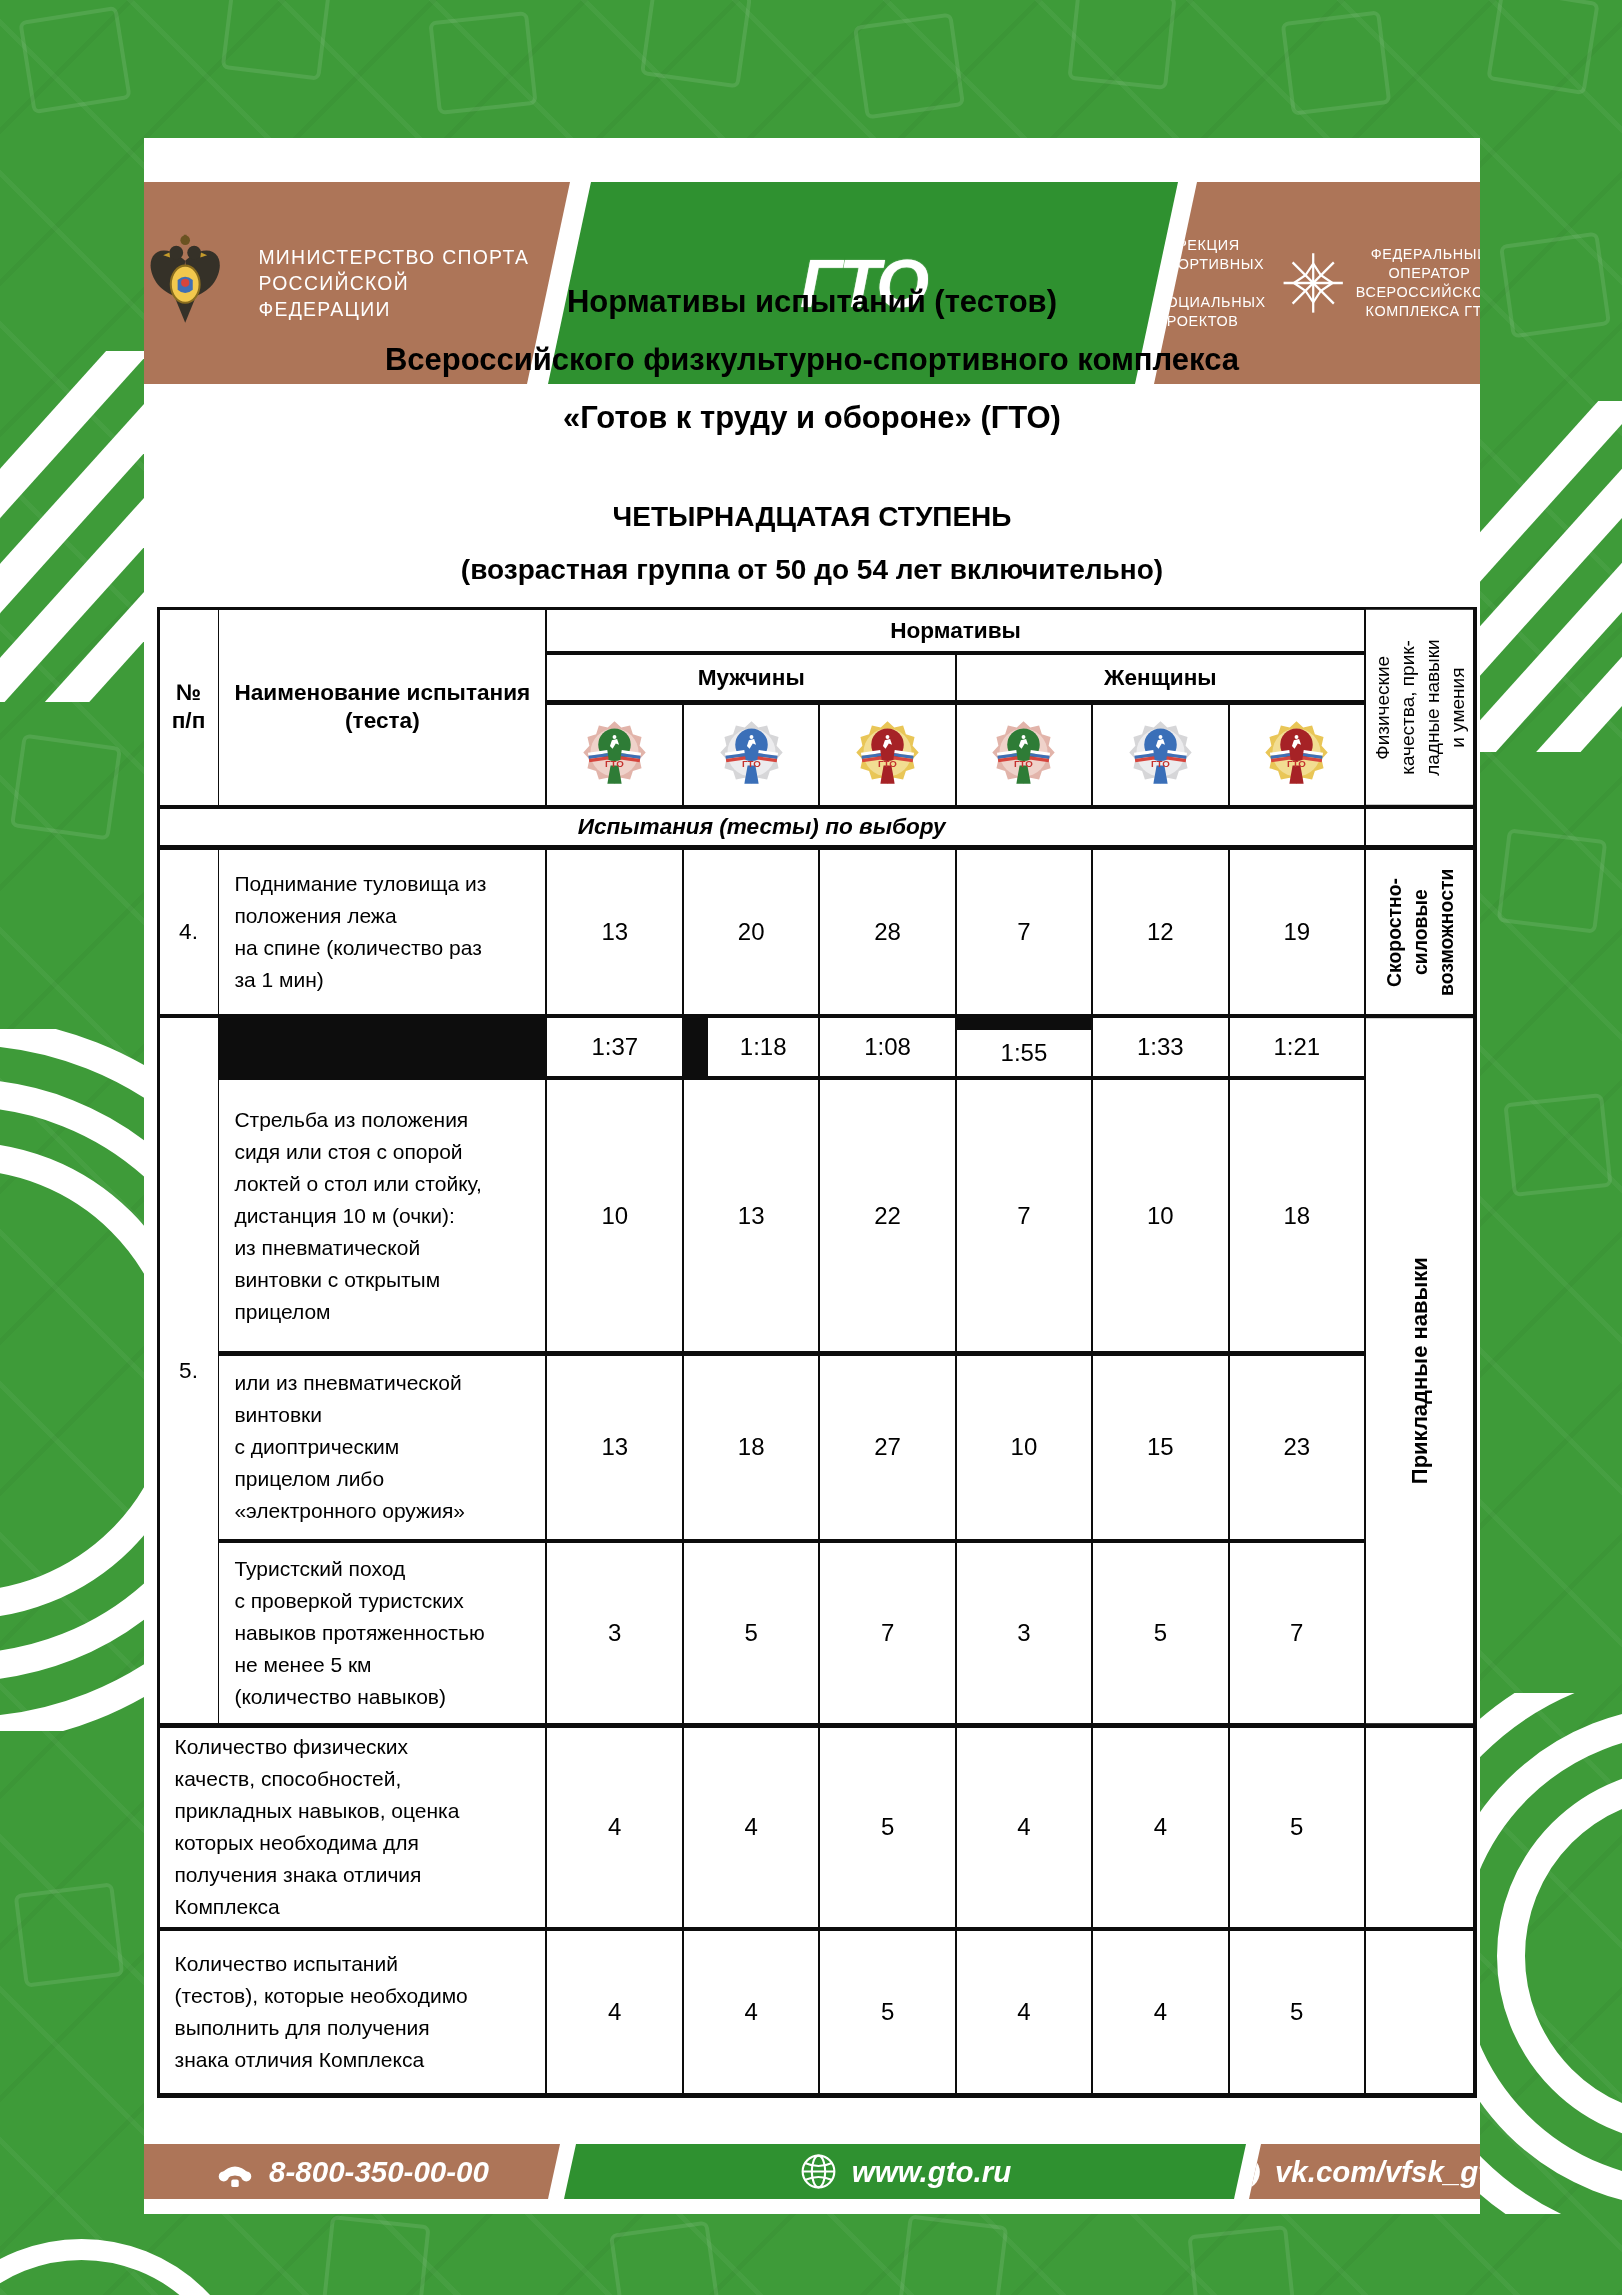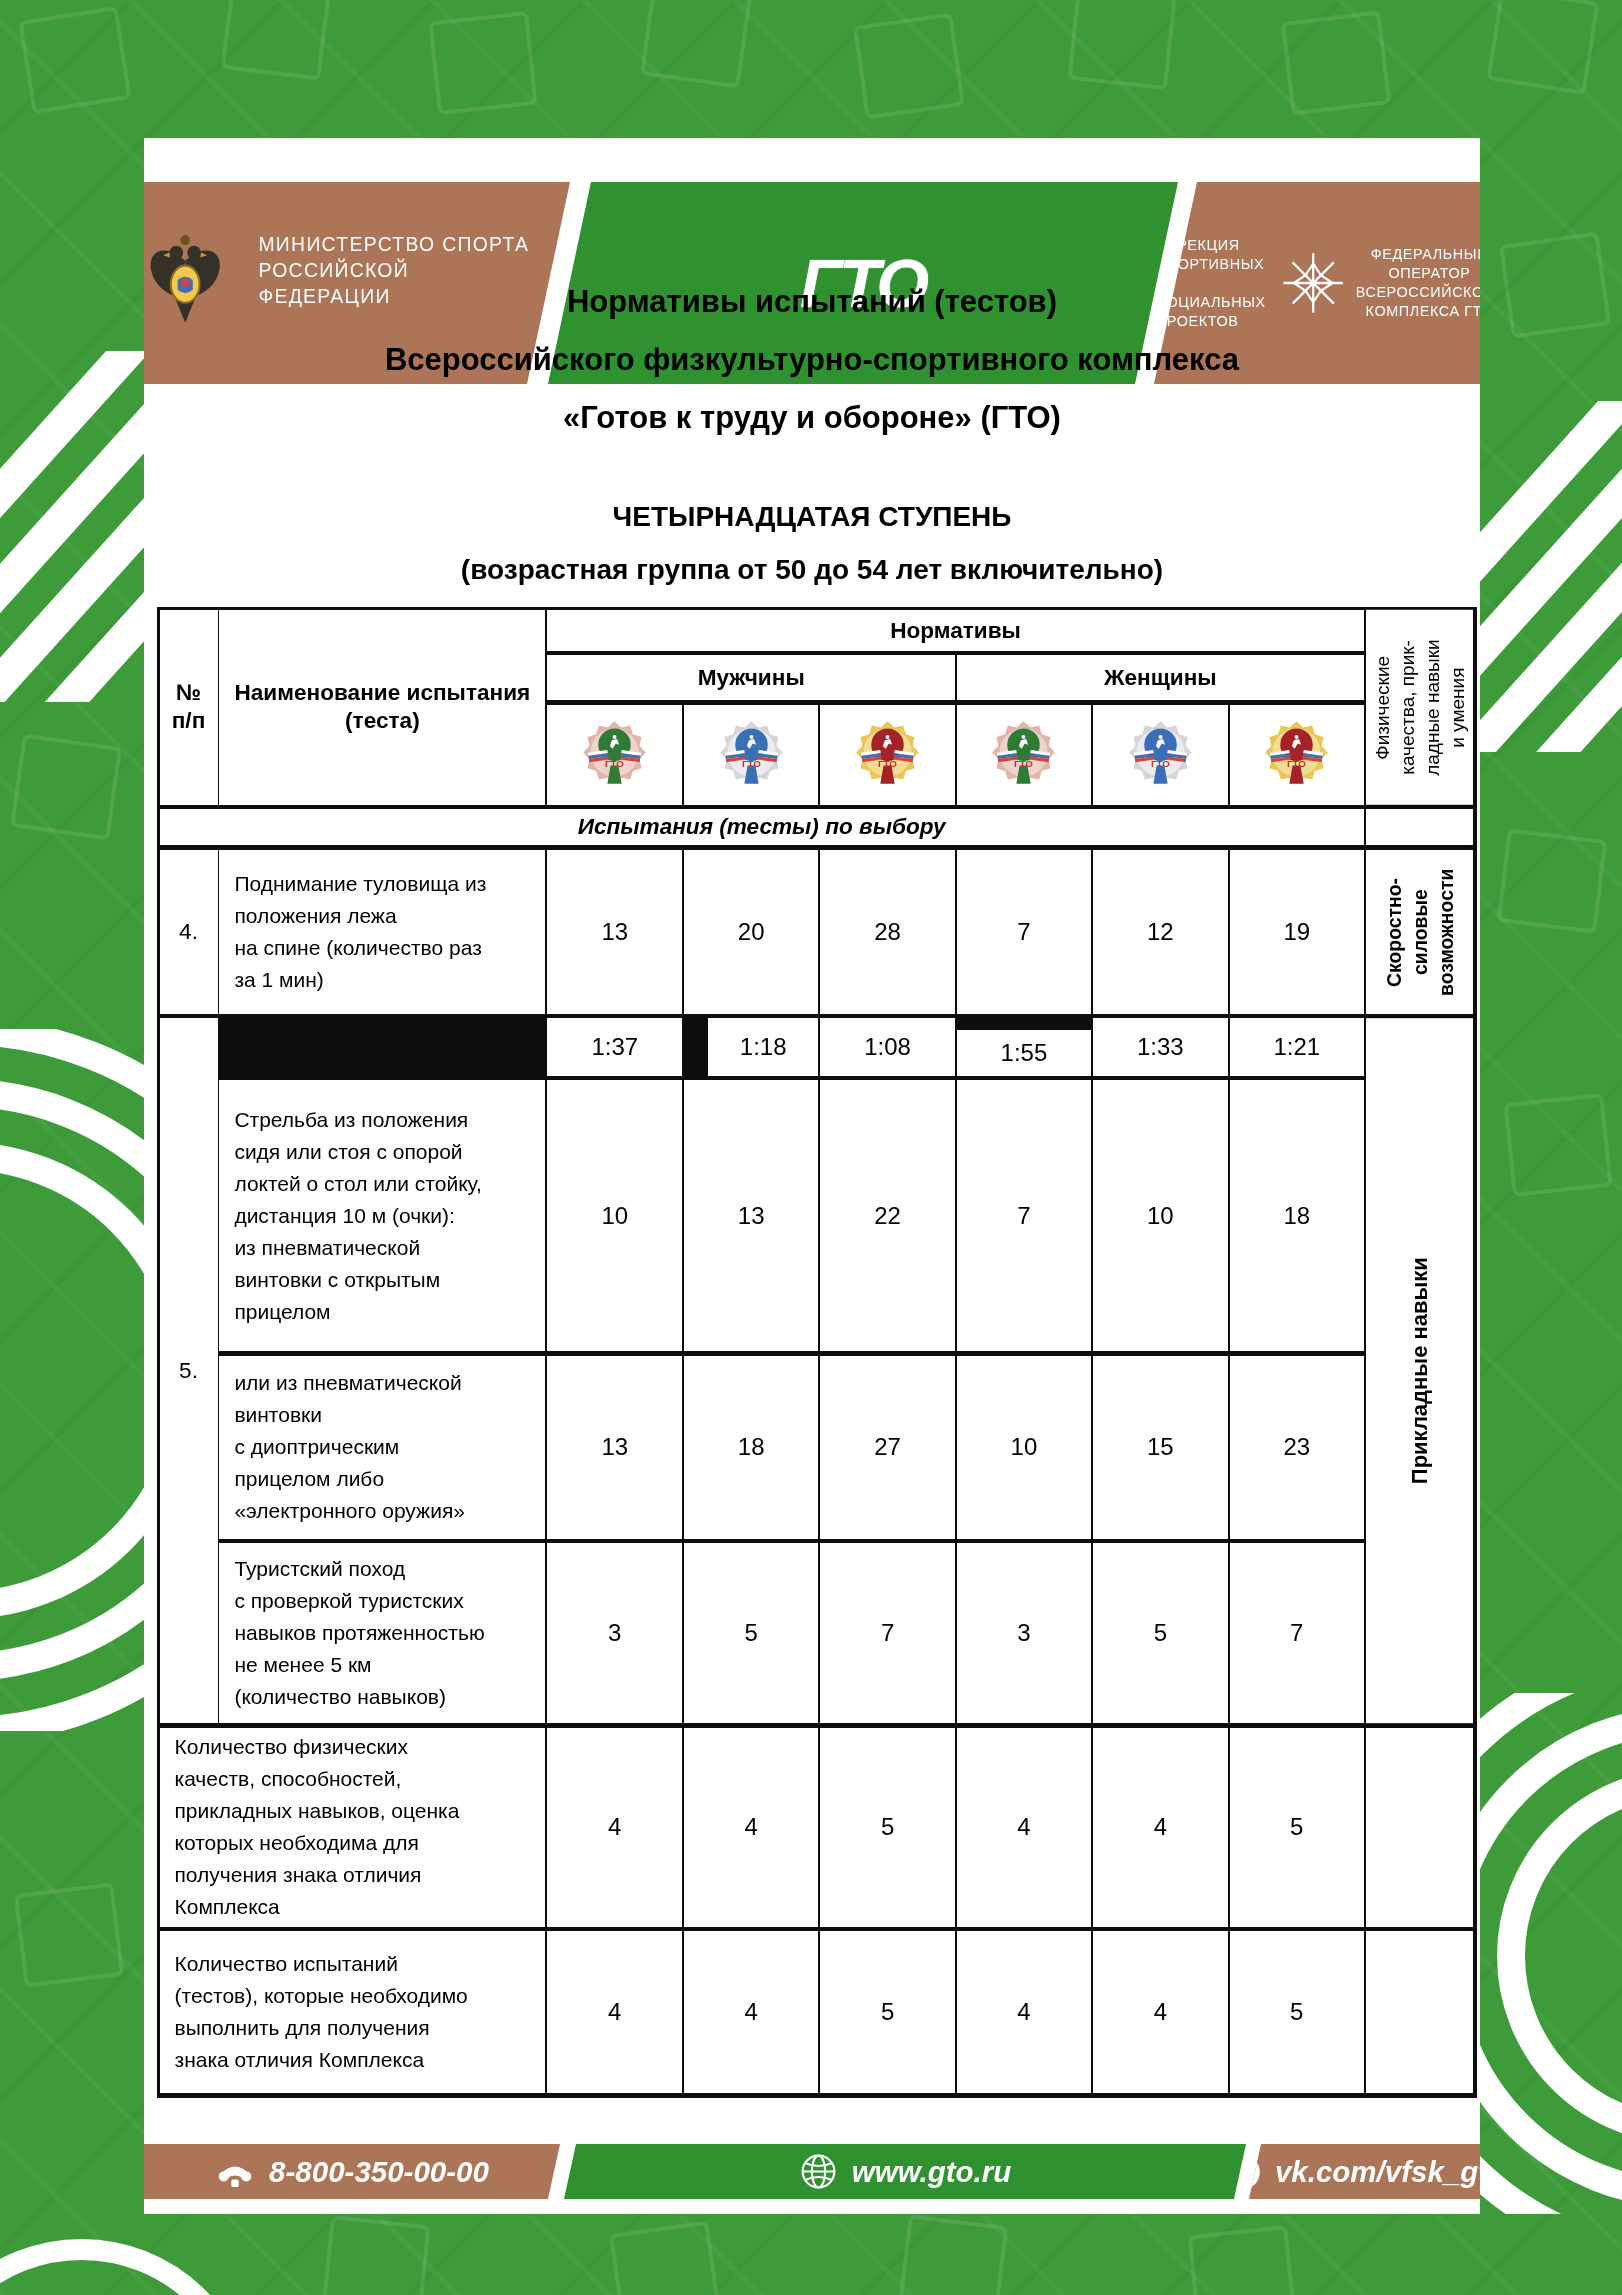--- a/index.html
+++ b/index.html
@@ -38,21 +38,21 @@
   .seg-green { background:#2f9130; }
 
   .hseg1 { left:0; width:426px; clip-path:polygon(0 0,100% 0,calc(100% - 43px) 100%,0 100%); }
   .hseg2 { left:404px; width:630px; clip-path:polygon(43px 0,100% 0,calc(100% - 43px) 100%,0 100%); }
   .hseg3 { left:1010px; width:326px; clip-path:polygon(43px 0,100% 0,100% 100%,0 100%); }
 
   .fseg1 { left:0; width:416px; clip-path:polygon(0 0,100% 0,calc(100% - 12px) 100%,0 100%); }
   .fseg2 { left:420px; width:682px; clip-path:polygon(12px 0,100% 0,calc(100% - 12px) 100%,0 100%); }
   .fseg3 { left:1105px; width:231px; clip-path:polygon(12px 0,100% 0,100% 100%,0 100%); }
 
-  .ministry { display:flex; gap:32px; padding-right:31px; }
+  .ministry { display:flex; align-items:center; gap:32px; padding-right:31px; }
   .ministry-name { color:#fff; font-size:19.4px; line-height:26px; letter-spacing:1.3px; }
 
   .gto-wrap { display:flex; align-items:center; gap:21.3px; }
   .gto-logo { color:#fff; font-size:68px; font-weight:bold; font-style:italic; letter-spacing:-3.1px;
               text-shadow:0 0 1.3px rgba(255,255,255,.7); }
   .gto-title { color:#fff; font-size:21.3px; font-weight:bold; line-height:28px; }
 
   .operator-wrap { display:flex; align-items:center; gap:10px; padding-left:25px; }
   .direction-name { color:#fff; font-size:14.4px; line-height:19px; letter-spacing:0.6px; text-align:left; }
   .operator-name { color:#fff; font-size:14.4px; line-height:19px; letter-spacing:0.6px; text-align:center; }

